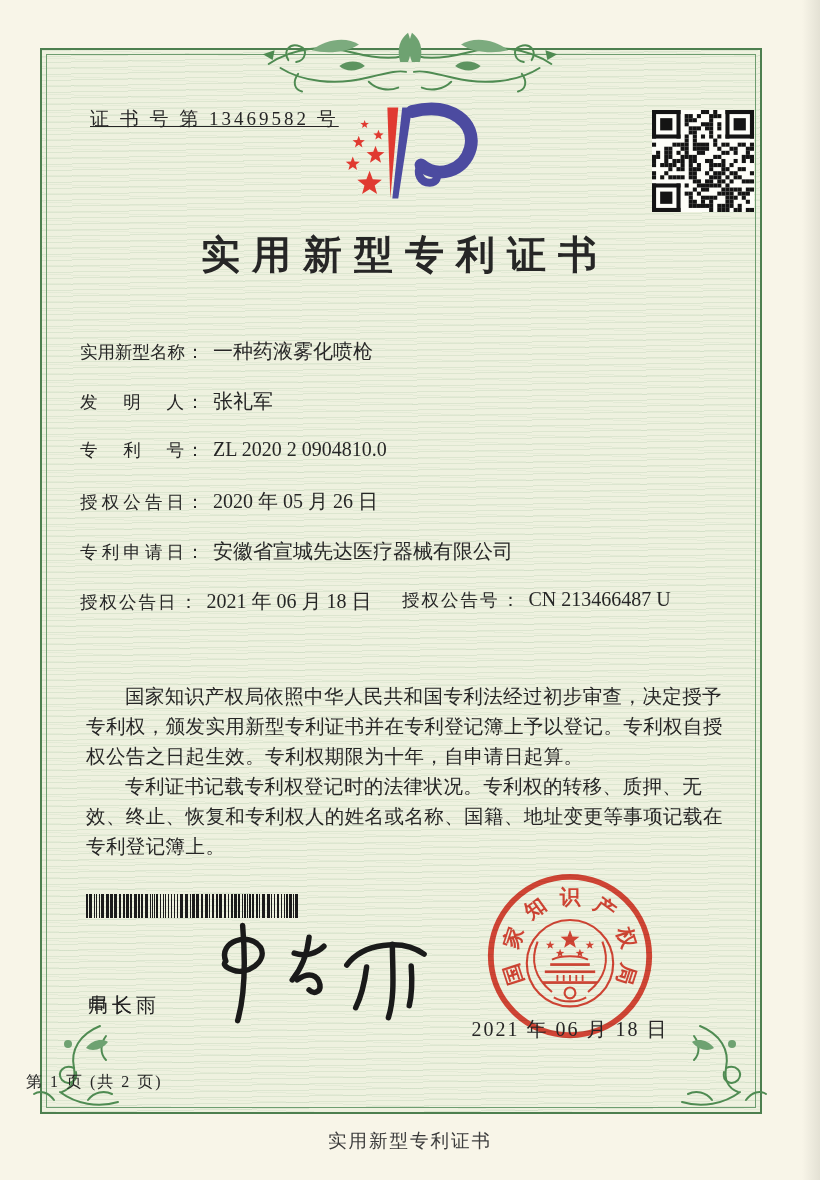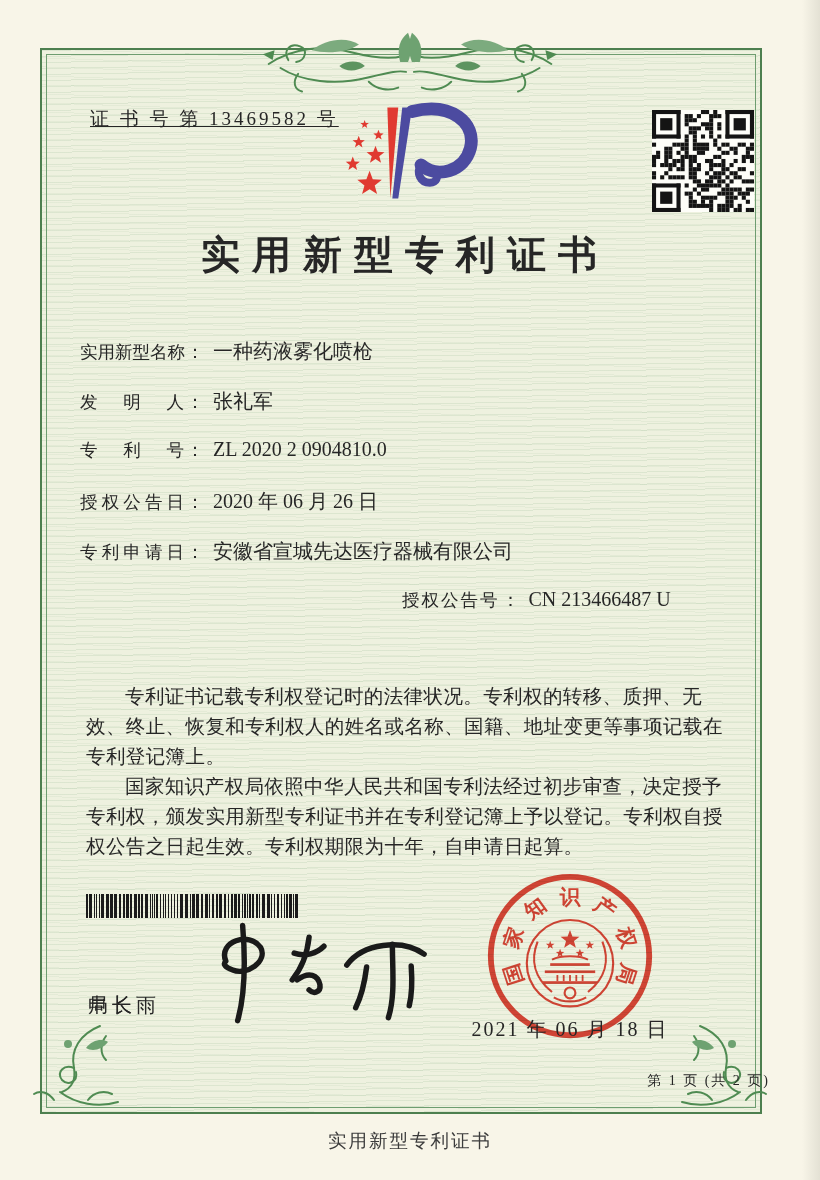--- a/index.html
+++ b/index.html
@@ -65,21 +65,21 @@
   .barcode{position:absolute;left:86px;top:894px;width:214px;height:24px;}
   .commissioner-title{position:absolute;left:88px;top:956px;font-size:20px;letter-spacing:4px;margin-top:36px;}
   .commissioner-name{position:absolute;left:88px;top:992px;font-size:20px;letter-spacing:4px;}
   .signature{position:absolute;left:198px;top:916px;width:238px;height:112px;}
 
   .seal{position:absolute;left:480px;top:866px;width:180px;height:180px;
         mix-blend-mode:multiply;opacity:.93;z-index:3;}
   .seal-date{position:absolute;left:468px;top:1016px;width:204px;text-align:center;
         font-size:20px;letter-spacing:2px;z-index:4;}
 
-  .page-footer{position:absolute;left:52px;top:1072px;width:718px;text-align:right;font-size:14px;letter-spacing:2px;}
+  .page-footer{position:absolute;left:26px;top:1072px;width:718px;text-align:left;font-size:16px;letter-spacing:2px;}
   .back-note{position:absolute;left:0;top:1128px;width:820px;text-align:center;font-size:18.5px;letter-spacing:2px;color:#3c3c3c;}
 
   .seal-char{font-size:23px;font-weight:700;fill:var(--seal-red);
     font-family:"Liberation Serif","DejaVu Serif",serif;}
 </style>
 </head>
 <body>
 
 <div class="page">
 
@@ -395,35 +395,38 @@
     <div class="frow">
       <span class="flabel">实用新型名称</span><span class="fcolon">：</span><span class="fvalue">一种药液雾化喷枪</span>
     </div>
     <div class="frow">
       <span class="flabel">发明人</span><span class="fcolon">：</span><span class="fvalue">张礼军</span>
     </div>
     <div class="frow">
       <span class="flabel">专利号</span><span class="fcolon">：</span><span class="fvalue">ZL 2020 2 0904810.0</span>
     </div>
     <div class="frow">
-      <span class="flabel">授权公告日</span><span class="fcolon">：</span><span class="fvalue">2020 年 06 月 26 日</span>
+      <span class="flabel">授权公告日</span><span class="fcolon">：</span><span class="fvalue">2020 年 05 月 26 日</span>
     </div>
     <div class="frow">
       <span class="flabel">专利申请日</span><span class="fcolon">：</span><span class="fvalue">安徽省宣城先达医疗器械有限公司</span>
     </div>
     <div class="frow">
+      <span>
+        <span class="flabel natural">授权公告日</span><span class="fcolon">：</span><span class="fvalue">2021 年 06 月 18 日</span>
+      </span>
       <span class="grant-no-group">
         <span class="flabel natural">授权公告号</span><span class="fcolon">：</span><span class="fvalue">CN 213466487 U</span>
       </span>
     </div>
   </div>
 
   <div class="paragraphs">
+    <p>国家知识产权局依照中华人民共和国专利法经过初步审查，决定授予专利权，颁发实用新型专利证书并在专利登记簿上予以登记。专利权自授权公告之日起生效。专利权期限为十年，自申请日起算。</p>
     <p>专利证书记载专利权登记时的法律状况。专利权的转移、质押、无效、终止、恢复和专利权人的姓名或名称、国籍、地址变更等事项记载在专利登记簿上。</p>
-    <p>国家知识产权局依照中华人民共和国专利法经过初步审查，决定授予专利权，颁发实用新型专利证书并在专利登记簿上予以登记。专利权自授权公告之日起生效。专利权期限为十年，自申请日起算。</p>
   </div>
 
   <svg class="barcode" viewBox="0 0 214 24" preserveAspectRatio="none" aria-hidden="true">
     <g id="barcode-bars" fill="#1b1b1b">
         <rect x="0" y="0" width="2" height="24"></rect>
         <rect x="3" y="0" width="3" height="24"></rect>
         <rect x="8" y="0" width="1" height="24"></rect>
         <rect x="10" y="0" width="1" height="24"></rect>
         <rect x="13" y="0" width="1" height="24"></rect>
         <rect x="15" y="0" width="3" height="24"></rect>

